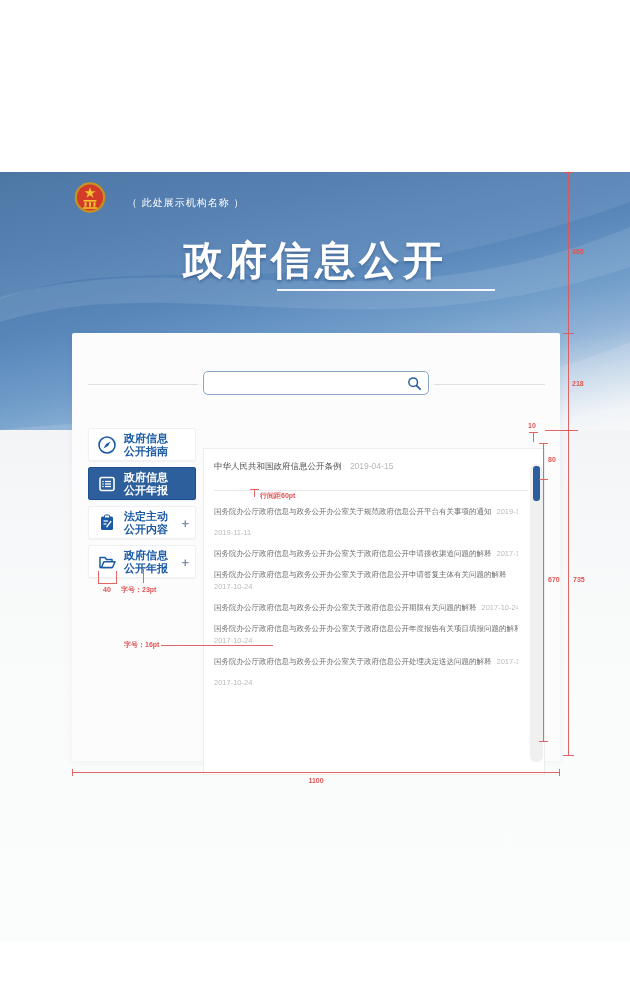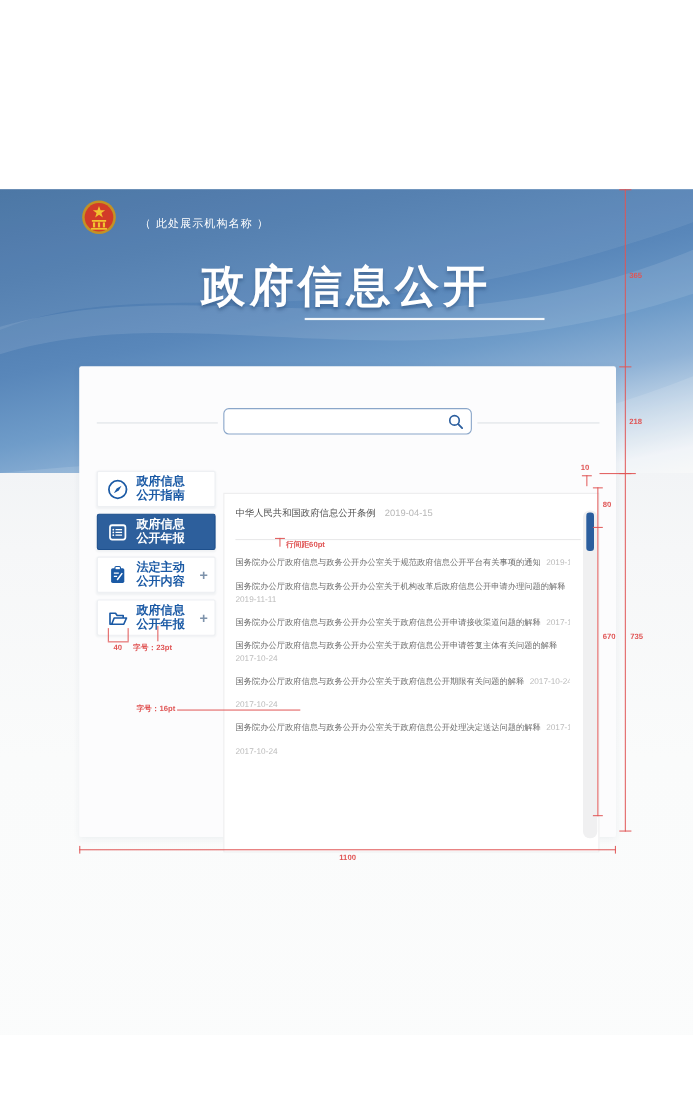--- a/index.html
+++ b/index.html
@@ -170,25 +170,25 @@
   </div>
 
   <div class="panel">
     <div class="featured">
       <span class="ft">中华人民共和国政府信息公开条例</span>
       <span class="fd">2019-04-15</span>
     </div>
     <div class="pdivider"></div>
     <ul class="rows">
       <li class="row"><span class="t">国务院办公厅政府信息与政务公开办公室关于规范政府信息公开平台有关事项的通知</span><span class="d">2019-12-03</span></li>
-      <li class="row two"><span class="t">国务院办公厅政府信息与政务公开办公室关于机构改革后政府信息公开申请办理问题的解释</span><span class="d">2019-11-11</span></li>
+      <li class="row two"><span class="d">2019-11-11</span></li>
       <li class="row"><span class="t">国务院办公厅政府信息与政务公开办公室关于政府信息公开申请接收渠道问题的解释</span><span class="d">2017-10-24</span></li>
       <li class="row two"><span class="t">国务院办公厅政府信息与政务公开办公室关于政府信息公开申请答复主体有关问题的解释</span><span class="d">2017-10-24</span></li>
       <li class="row"><span class="t">国务院办公厅政府信息与政务公开办公室关于政府信息公开期限有关问题的解释</span><span class="d">2017-10-24</span></li>
-      <li class="row two"><span class="d">2017-10-24</span></li>
+      <li class="row two"><span class="t">国务院办公厅政府信息与政务公开办公室关于政府信息公开年度报告有关项目填报问题的解释</span><span class="d">2017-10-24</span></li>
       <li class="row"><span class="t">国务院办公厅政府信息与政务公开办公室关于政府信息公开处理决定送达问题的解释</span><span class="d">2017-10-24</span></li>
       <li class="row two"><span class="d">2017-10-24</span></li>
     </ul>
     <div class="track">
       <div class="thumb"></div>
     </div>
   </div>
 
   <div class="aline" style="left:568px;top:172px;width:1px;height:584px;"></div>
   <div class="aline" style="left:563px;top:172px;width:11px;height:1px;"></div>

